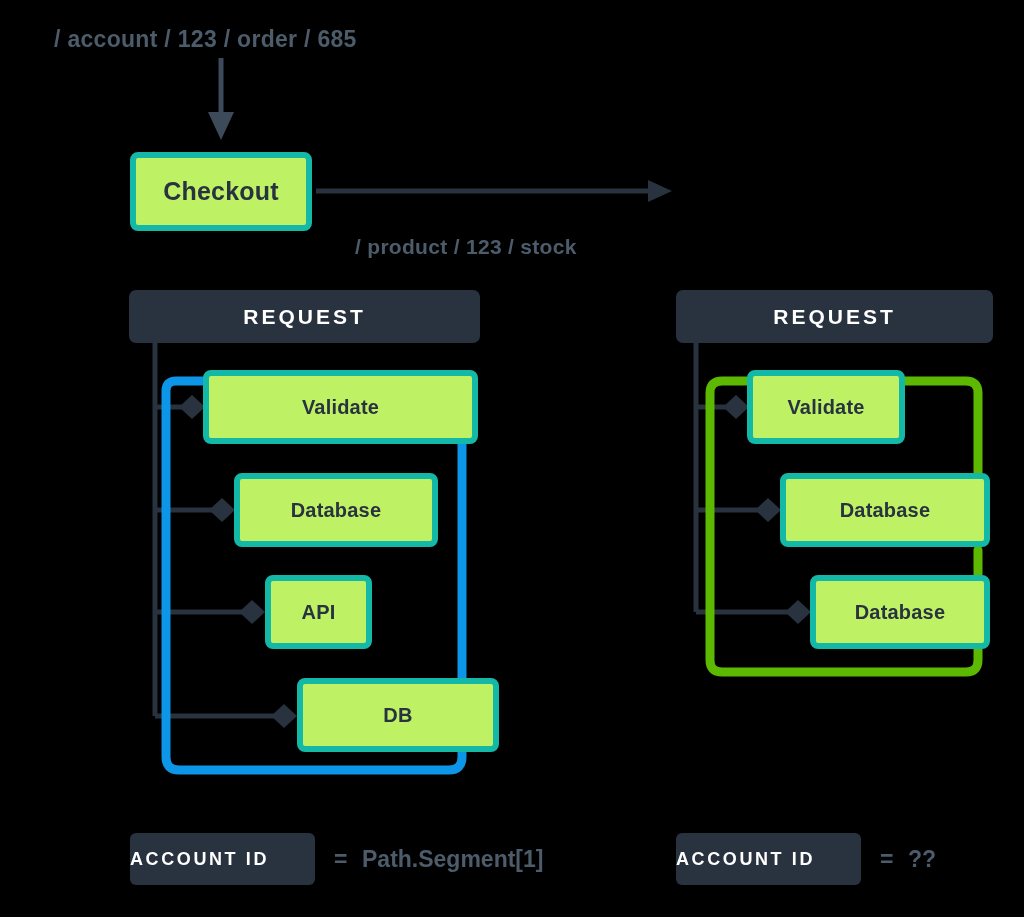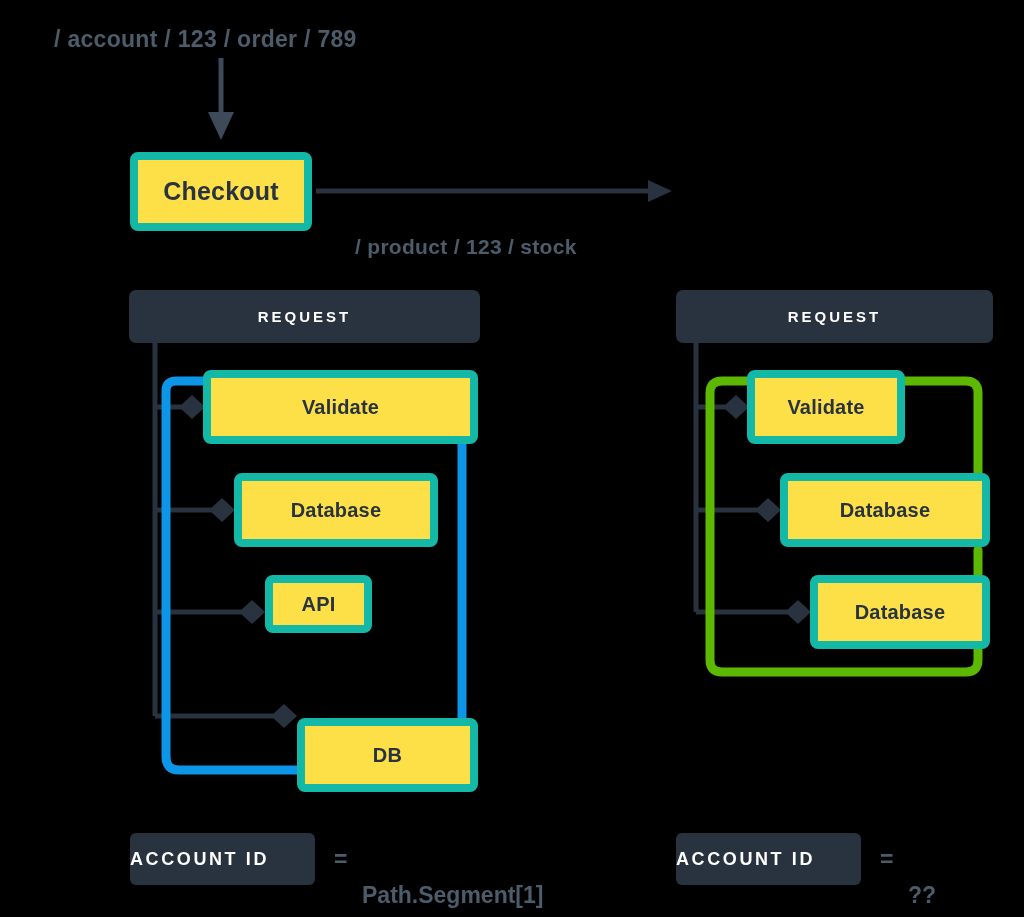--- a/index.html
+++ b/index.html
@@ -24,22 +24,22 @@
     position: absolute;
     left: 0; top: 0;
     width: 1024px;
     height: 917px;
   }
   svg.layer { pointer-events: none; }
 
   
   .node {
     position: absolute;
-    background: #fde047;
-    border: 8px solid #14b8a6;
+    background: #bef264;
+    border: 6px solid #14b8a6;
     border-radius: 8px;
     box-sizing: border-box;
     display: flex;
     align-items: center;
     justify-content: center;
     color: #29323f;
     font-weight: bold;
     letter-spacing: 0.2px;
   }
   .node span { display: block; }
@@ -52,21 +52,21 @@
     position: absolute;
     background: #29323f;
     border-radius: 7px;
     box-sizing: border-box;
     display: flex;
     align-items: center;
     justify-content: center;
   }
   .request-bar span {
     color: #ffffff;
-    font-size: 15px;
+    font-size: 21px;
     font-weight: bold;
     letter-spacing: 3px;
   }
 
   
   .path-label {
     position: absolute;
     color: #4c5c6b;
     font-size: 23px;
     font-weight: bold;
@@ -104,21 +104,20 @@
     color: #4c5c6b;
     font-size: 23px;
     font-weight: bold;
   }
   .legend-val {
     position: absolute;
     color: #4c5c6b;
     font-size: 23px;
     font-weight: bold;
     white-space: nowrap;
-    margin-top: 36px;
   }
 </style>
 </head>
 <body>
 
 <div id="canvas">
 
   <svg class="layer" viewBox="0 0 1024 917" width="1024" height="917">
 
     <g>
@@ -163,46 +162,46 @@
 
     <g>
       <path d="M 757 381 L 722 381 Q 710 381 710 393 L 710 660 Q 710 672 722 672
                L 966 672 Q 978 672 978 660 L 978 550" fill="none" stroke="#5cb800" stroke-width="9" stroke-linecap="round"></path>
       <path d="M 900 381 L 966 381 Q 978 381 978 393 L 978 478" fill="none" stroke="#5cb800" stroke-width="9" stroke-linecap="round"></path>
     </g>
   </svg>
 
   <div class="layer">
 
-    <div class="path-label" style="left:54px; top:26px;">/ account / 123 / order / 789</div>
+    <div class="path-label" style="left:54px; top:26px;">/ account / 123 / order / 685</div>
 
     <div class="node node-lg" style="left:130px; top:152px; width:182px; height:79px;">
       <span>Checkout</span>
     </div>
 
     <div class="edge-label" style="left:355px; top:206px;">/ product / 123 / stock</div>
 
 
     <div class="request-bar" style="left:129px; top:290px; width:351px; height:53px;">
       <span>REQUEST</span>
     </div>
 
     <div class="node node-md" style="left:203px; top:370px; width:275px; height:74px;">
       <span>Validate</span>
     </div>
 
     <div class="node node-md" style="left:234px; top:473px; width:204px; height:74px;">
       <span>Database</span>
     </div>
 
-    <div class="node node-md" style="left:265px; top:575px; width:107px; height:58px;">
+    <div class="node node-md" style="left:265px; top:575px; width:107px; height:74px;">
       <span>API</span>
     </div>
 
-    <div class="node node-md" style="left:297px; top:678px; width:181px; height:74px;margin-top:40px;">
+    <div class="node node-md" style="left:297px; top:678px; width:202px; height:74px;">
       <span>DB</span>
     </div>
 
     <div class="request-bar" style="left:676px; top:290px; width:317px; height:53px;">
       <span>REQUEST</span>
     </div>
 
     <div class="node node-md" style="left:747px; top:370px; width:158px; height:74px;">
       <span>Validate</span>
     </div>

